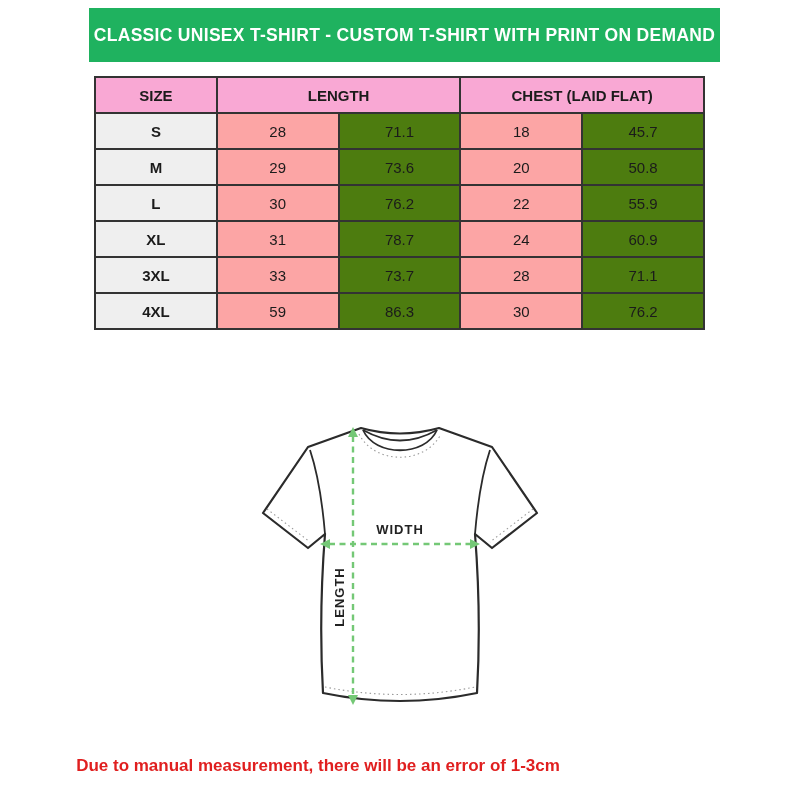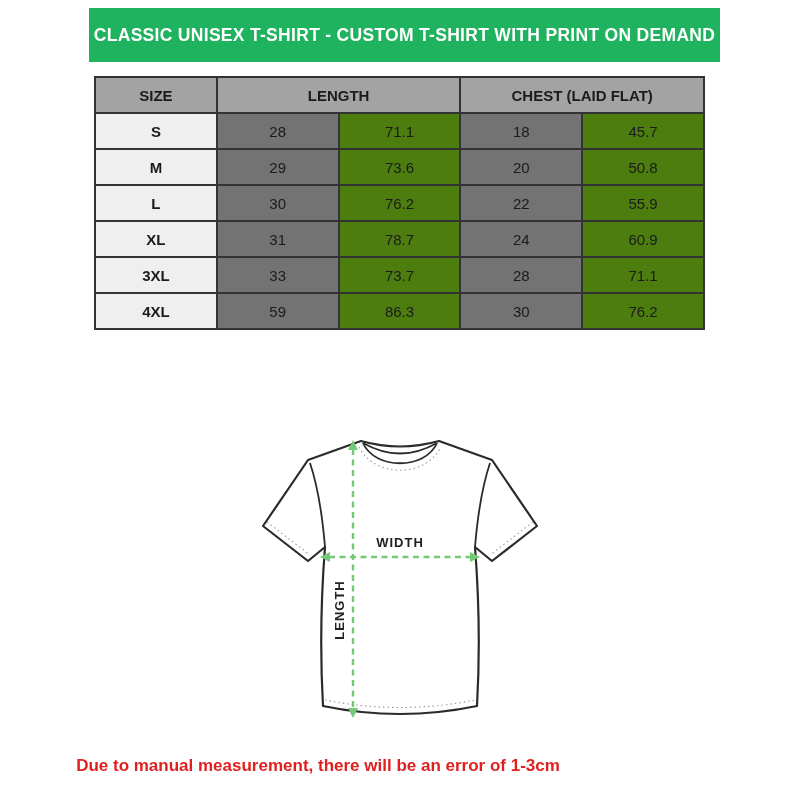--- a/index.html
+++ b/index.html
@@ -14,25 +14,25 @@
     font-weight:bold;font-size:17.5px;letter-spacing:.3px;text-align:left;
   }
   table.size-table{
     position:absolute;left:94px;top:76px;width:611px;
     border-collapse:collapse;table-layout:fixed;
   }
   .size-table th,.size-table td{
     border:2px solid #333333;height:34px;padding:0;
     text-align:center;vertical-align:middle;color:#1b1b1b;
   }
-  .size-table th{background:#a3a3a3;font-weight:bold;font-size:15px;}
-  .size-table td{font-size:15px;font-weight:normal;background:#737373;}
+  .size-table th{background:#f9a8d4;font-weight:bold;font-size:15px;}
+  .size-table td{font-size:15px;font-weight:normal;background:#fca5a5;}
   .size-table td.col-size{background:#efefef;font-weight:bold;}
   .size-table td.shade{background:#4d7c0f;}
-  .diagram-wrap{position:absolute;left:250px;top:428px;width:300px;height:310px;}
+  .diagram-wrap{position:absolute;left:250px;top:415px;width:300px;height:310px;}
   .disclaimer{
     position:absolute;left:0;top:756px;width:636px;text-align:center;
     font-weight:bold;font-size:17px;color:#e01f1f;
   }
   svg text.dim-label{
     font-family:"Liberation Sans",sans-serif;font-size:13px;font-weight:bold;
     fill:#222222;letter-spacing:1px;
   }
 </style>
 </head>

